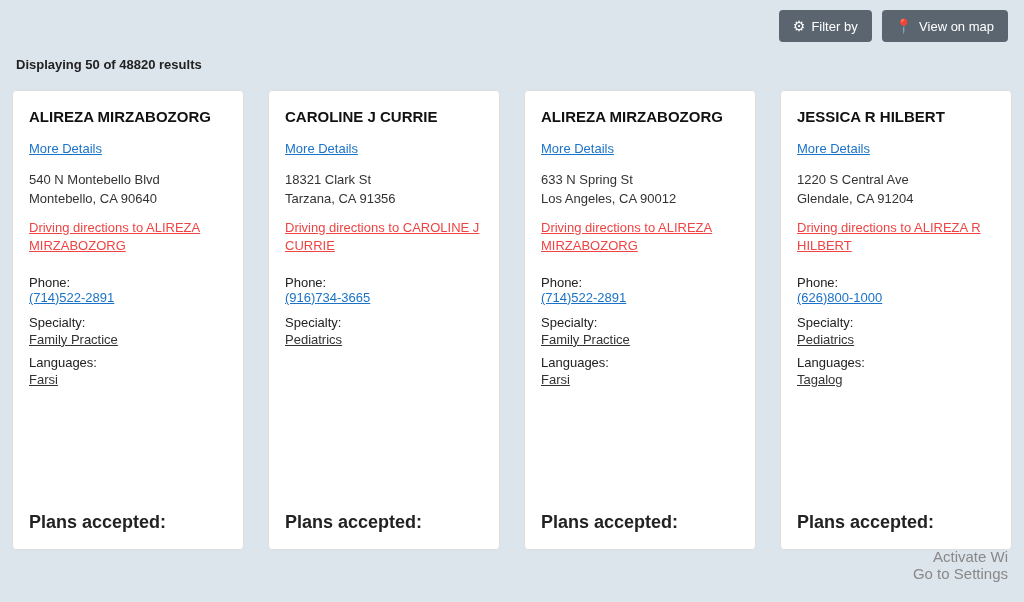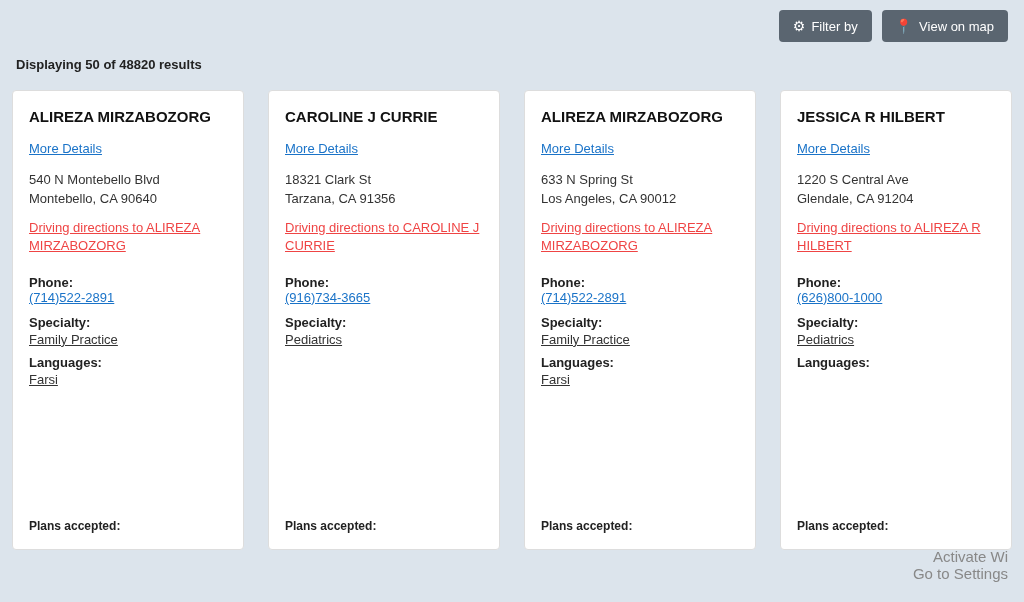--- a/index.html
+++ b/index.html
@@ -81,37 +81,37 @@
       color: #ef4444;
       text-decoration: underline;
       font-size: 13px;
       cursor: pointer;
       margin-bottom: 12px;
       display: inline-block;
       line-height: 1.4;
     }
     .field-label {
       font-size: 13px;
-      font-weight: 700;
+      font-weight: 400;
       color: #222;
       margin-top: 8px;
     }
     .field-value {
       font-size: 13px;
       color: #333;
       margin-top: 2px;
       text-decoration: underline;
     }
     .phone-link {
       color: #1a73c8;
       font-size: 13px;
       cursor: pointer;
     }
     .plans-label {
-      font-size: 12px;
+      font-size: 18px;
       font-weight: 700;
       color: #222;
       margin-top: auto;
       padding-top: 16px;
     }
     .watermark {
       position: fixed;
       bottom: 20px;
       right: 16px;
       color: #888;
@@ -199,20 +199,21 @@
         <div>1220 S Central Ave</div>
         <div>Glendale, CA 91204</div>
       </div>
       <a class="directions-link" href="#">Driving directions to ALIREZA R HILBERT</a>
       <div class="field-label">Phone:</div>
       <a class="phone-link" href="tel:(626)800-1200">(626)800-1000</a>
       <div class="field-label" style="margin-top:10px;">Specialty:</div>
       <div class="field-value">Pediatrics</div>
 
         <div class="field-label">Languages:</div>
+        <div class="field-value">Tagalog</div>
 
       <div class="plans-label">Plans accepted:</div>
     </div>
   </div>
 
 <div class="watermark">
   <div>Activate Wi</div>
   <div>Go to Settings</div>
 </div>
 

